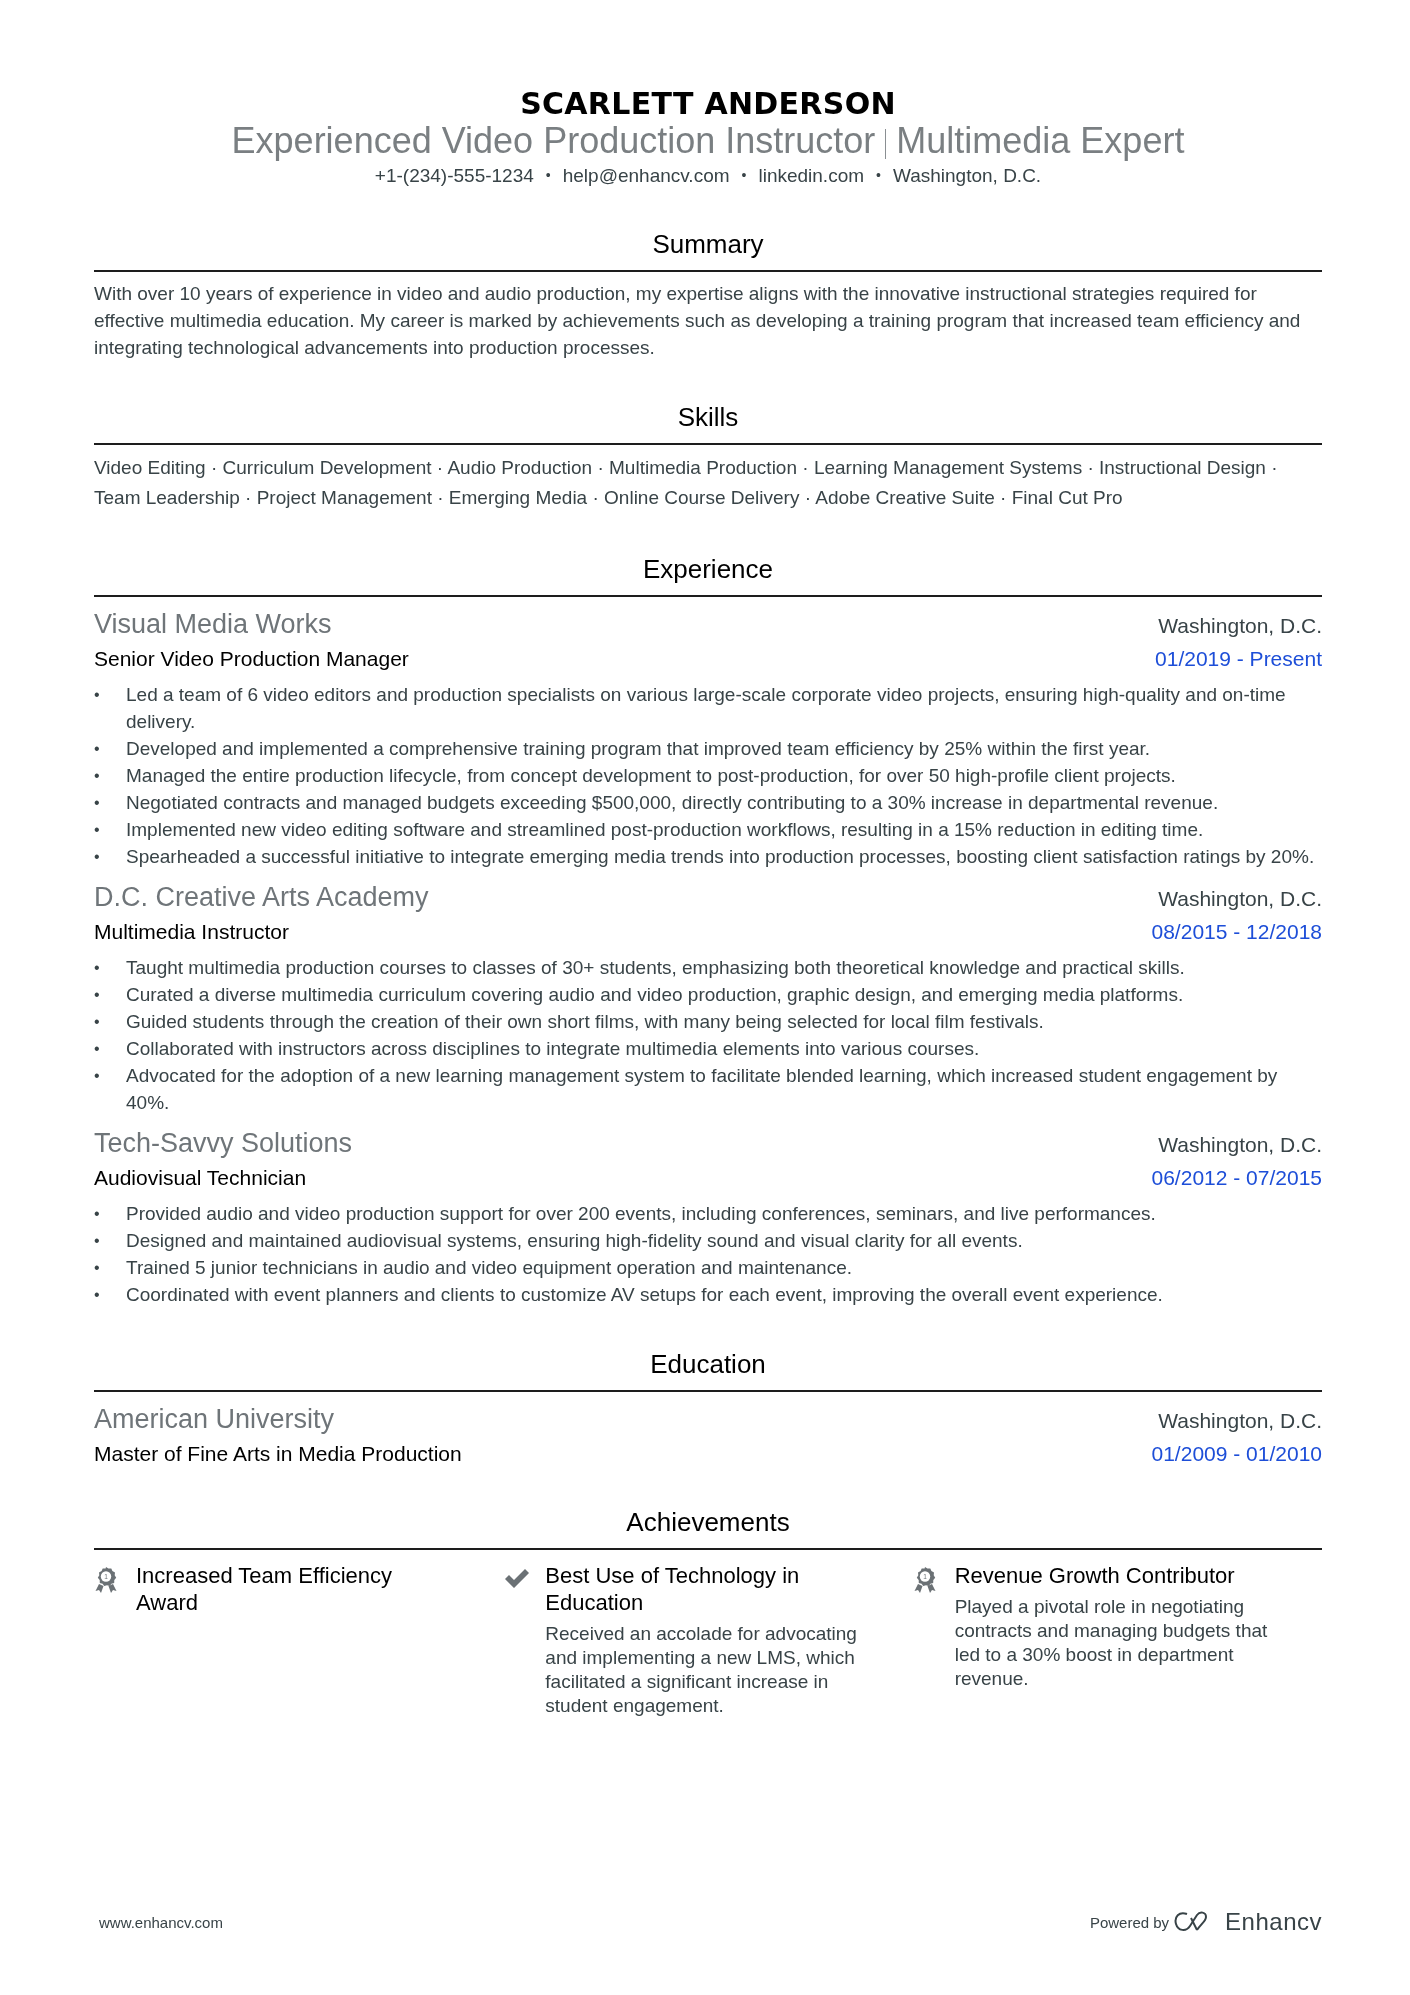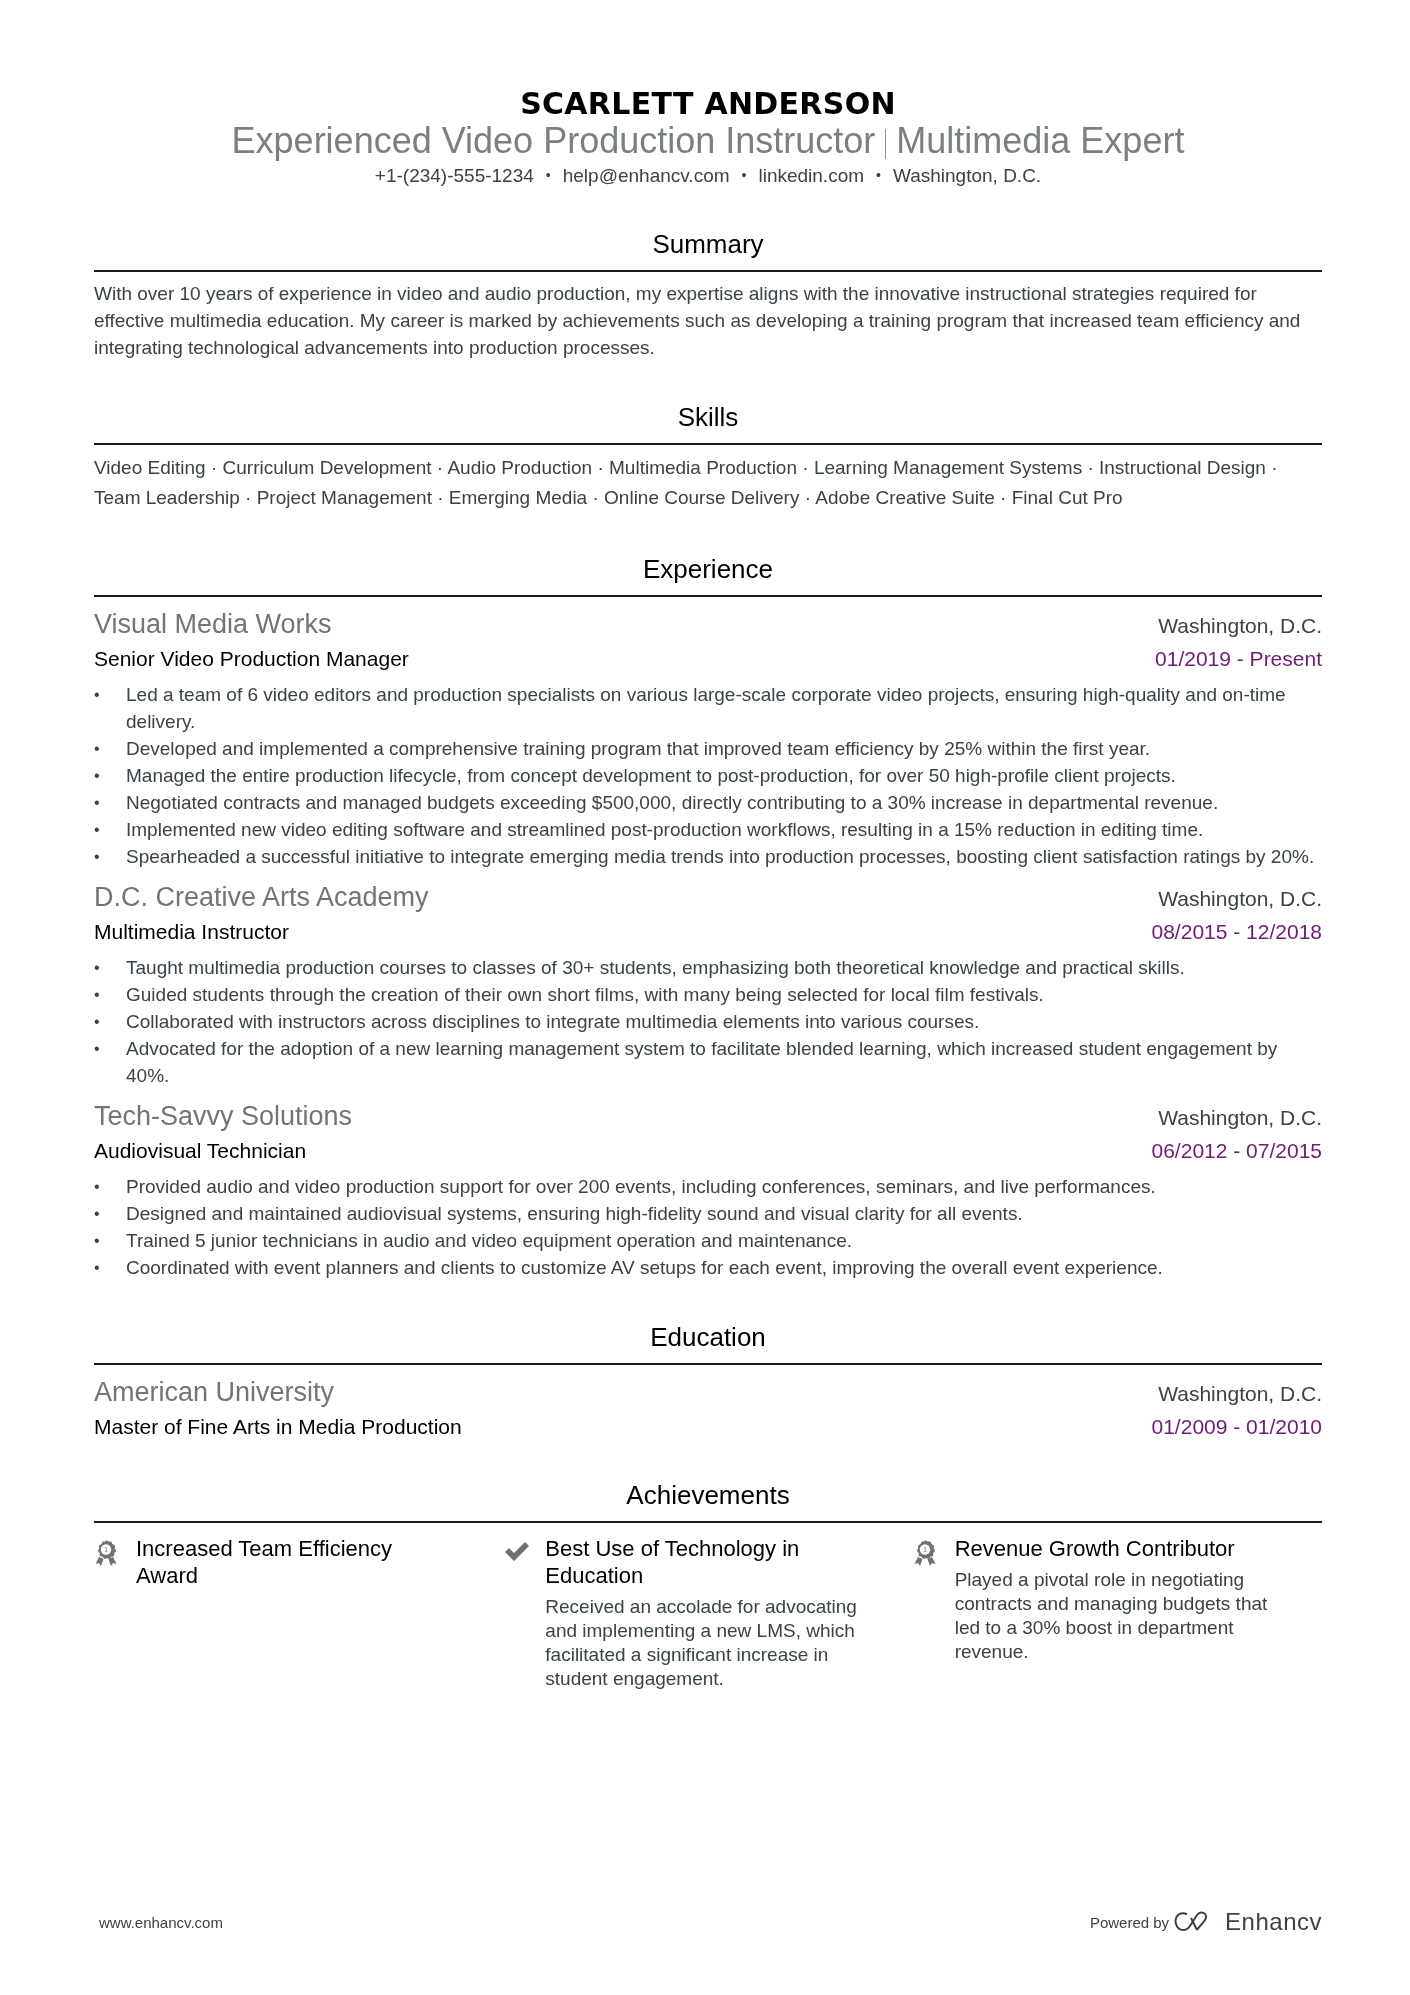--- a/index.html
+++ b/index.html
@@ -21,21 +21,21 @@
 
   .skills { margin-top: 40px; }
   .skills p { margin: 8px 0 0; font-size: 19px; line-height: 30px; color: #384347; }
 
   .experience { margin-top: 40px; }
   .entry { margin-top: 10px; }
   .entry-row { display: flex; justify-content: space-between; align-items: baseline; }
   .org { font-size: 27px; color: #6f7579; line-height: 34px; }
   .loc { font-size: 21px; color: #384347; line-height: 34px; }
   .role { font-size: 21px; color: #000; line-height: 32px; }
-  .dates { font-size: 21px; color: #701a75; line-height: 32px; }
+  .dates { font-size: 21px; color: #1d4ed8; line-height: 32px; }
   ul.bullets { list-style: none; margin: 6px 0 0; padding: 0; }
   ul.bullets li { position: relative; padding-left: 32px; font-size: 19px; line-height: 27px; color: #384347; }
   ul.bullets li::before { content: "•"; position: absolute; left: 0; top: 0; font-size: 16px; color: #384347; }
 
   .education { margin-top: 40px; }
   .achievements { margin-top: 36px; }
   .ach-grid { display: flex; margin-top: 12px; }
   .ach { width: 420px; display: flex; }
   .ach-icon { width: 42px; flex: 0 0 42px; padding-top: 4px; }
   .ach-title { font-size: 22px; color: #000; line-height: 27px; width: 320px; }
@@ -101,20 +101,21 @@
       <div class="entry-row">
         <span class="org">D.C. Creative Arts Academy</span>
         <span class="loc">Washington, D.C.</span>
       </div>
       <div class="entry-row">
         <span class="role">Multimedia Instructor</span>
         <span class="dates">08/2015 - 12/2018</span>
       </div>
       <ul class="bullets">
         <li>Taught multimedia production courses to classes of 30+ students, emphasizing both theoretical knowledge and practical skills.</li>
+        <li>Curated a diverse multimedia curriculum covering audio and video production, graphic design, and emerging media platforms.</li>
         <li>Guided students through the creation of their own short films, with many being selected for local film festivals.</li>
         <li>Collaborated with instructors across disciplines to integrate multimedia elements into various courses.</li>
         <li>Advocated for the adoption of a new learning management system to facilitate blended learning, which increased student engagement by 40%.</li>
       </ul>
     </div>
 
     <div class="entry">
       <div class="entry-row">
         <span class="org">Tech-Savvy Solutions</span>
         <span class="loc">Washington, D.C.</span>

